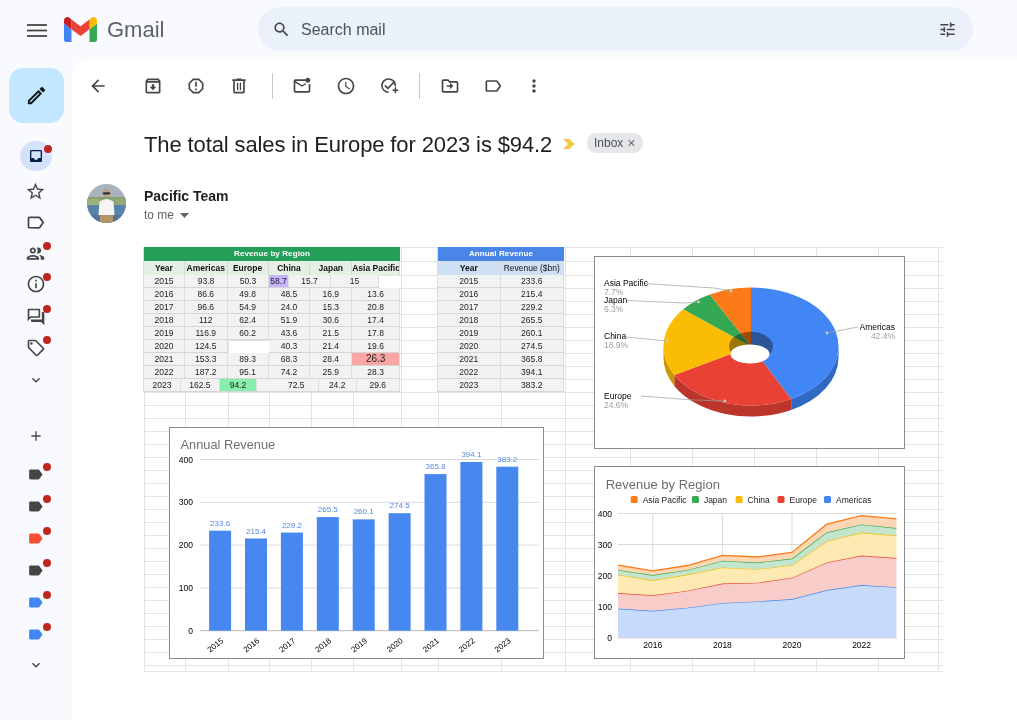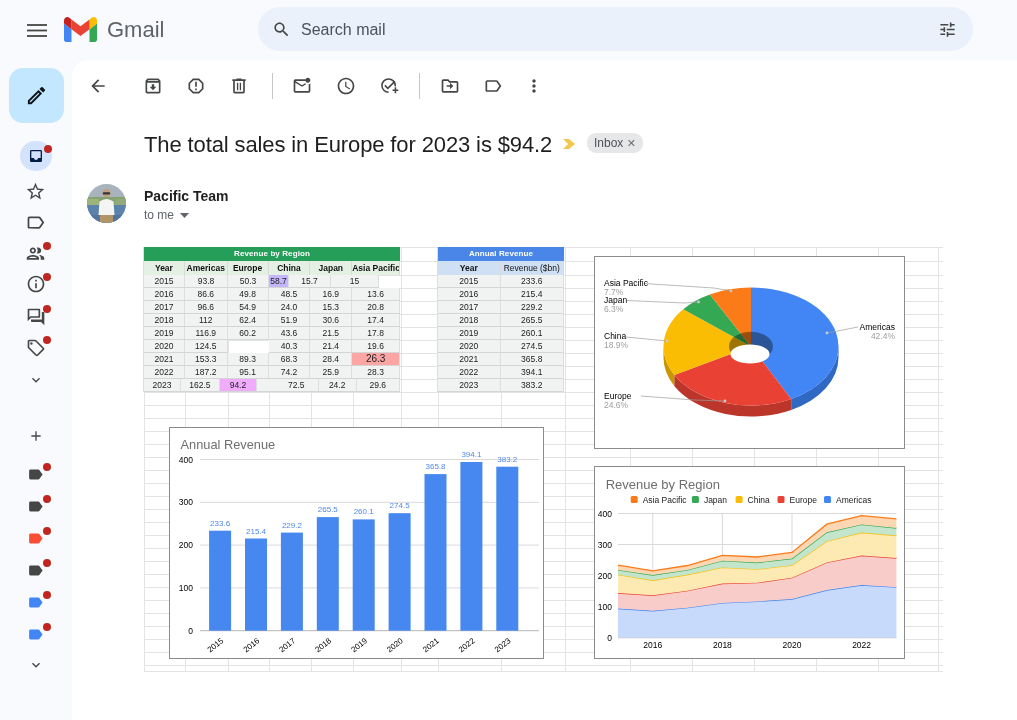--- a/index.html
+++ b/index.html
@@ -301,21 +301,21 @@
         <div style="width:41px;background:#f1f2f2;border-right:1px solid #dcdddd;border-bottom:1px solid #d4d5d5;font-size:8.5px;color:#222;text-align:center;line-height:12px;box-sizing:border-box;">2022</div>
         <div style="width:43px;background:#f1f2f2;border-right:1px solid #dcdddd;border-bottom:1px solid #d4d5d5;font-size:8.5px;color:#222;text-align:center;line-height:12px;box-sizing:border-box;">187.2</div>
         <div style="width:41px;background:#f1f2f2;border-right:1px solid #dcdddd;border-bottom:1px solid #d4d5d5;font-size:8.5px;color:#222;text-align:center;line-height:12px;box-sizing:border-box;">95.1</div>
         <div style="width:42px;background:#f1f2f2;border-right:1px solid #dcdddd;border-bottom:1px solid #d4d5d5;font-size:8.5px;color:#222;text-align:center;line-height:12px;box-sizing:border-box;">74.2</div>
         <div style="width:42px;background:#f1f2f2;border-right:1px solid #dcdddd;border-bottom:1px solid #d4d5d5;font-size:8.5px;color:#222;text-align:center;line-height:12px;box-sizing:border-box;">25.9</div>
         <div style="width:48px;background:#f1f2f2;border-right:1px solid #dcdddd;border-bottom:1px solid #d4d5d5;font-size:8.5px;color:#222;text-align:center;line-height:12px;box-sizing:border-box;">28.3</div>
       </div>
       <div style="display:flex;height:13px;">
         <div style="width:41px;background:#f1f2f2;border-right:1px solid #dcdddd;border-bottom:1px solid #d4d5d5;font-size:8.5px;color:#222;text-align:center;line-height:12px;box-sizing:border-box;">2023</div>
         <div style="width:43px;background:#f1f2f2;border-right:1px solid #dcdddd;border-bottom:1px solid #d4d5d5;font-size:8.5px;color:#222;text-align:center;line-height:12px;box-sizing:border-box;">162.5</div>
-        <div style="width:41px;background:#f0abfc;border-right:1px solid #dcdddd;border-bottom:1px solid #d4d5d5;font-size:8.5px;color:#222;text-align:center;line-height:12px;box-sizing:border-box;">94.2</div>
+        <div style="width:41px;background:#86efac;border-right:1px solid #dcdddd;border-bottom:1px solid #d4d5d5;font-size:8.5px;color:#222;text-align:center;line-height:12px;box-sizing:border-box;">94.2</div>
         <div style="width:65px;background:#f1f2f2;border-right:1px solid #dcdddd;border-bottom:1px solid #d4d5d5;font-size:8.5px;color:#222;text-align:left;line-height:12px;box-sizing:border-box;padding-left:31px;">72.5</div>
         <div style="width:42px;background:#f1f2f2;border-right:1px solid #dcdddd;border-bottom:1px solid #d4d5d5;font-size:8.5px;color:#222;text-align:center;line-height:12px;box-sizing:border-box;">24.2</div>
         <div style="width:48px;background:#f1f2f2;border-right:1px solid #dcdddd;border-bottom:1px solid #d4d5d5;font-size:8.5px;color:#222;text-align:center;line-height:12px;box-sizing:border-box;">29.6</div>
       </div>
     </div>
 <div class="abs" style="left:294px;top:0;width:127px;border-left:1px solid #dcdddd;margin-left:-1px;">
       <div style="height:14px;background:#4a86e8;color:#ffffff;font-size:8px;font-weight:bold;text-align:center;line-height:14px;letter-spacing:0.1px;">Annual Revenue</div>
       <div style="display:flex;height:14px;">
         <div style="width:63px;background:#cfe0f4;border-right:1px solid #d9dad9;font-size:8.5px;font-weight:bold;color:#111;text-align:center;line-height:14px;box-sizing:border-box;white-space:nowrap;overflow:hidden;">Year</div>
         <div style="width:64px;background:#cfe0f4;border-right:1px solid #d9dad9;font-size:8.5px;font-weight:normal;color:#111;text-align:center;line-height:14px;box-sizing:border-box;white-space:nowrap;overflow:hidden;">Revenue ($bn)</div>

